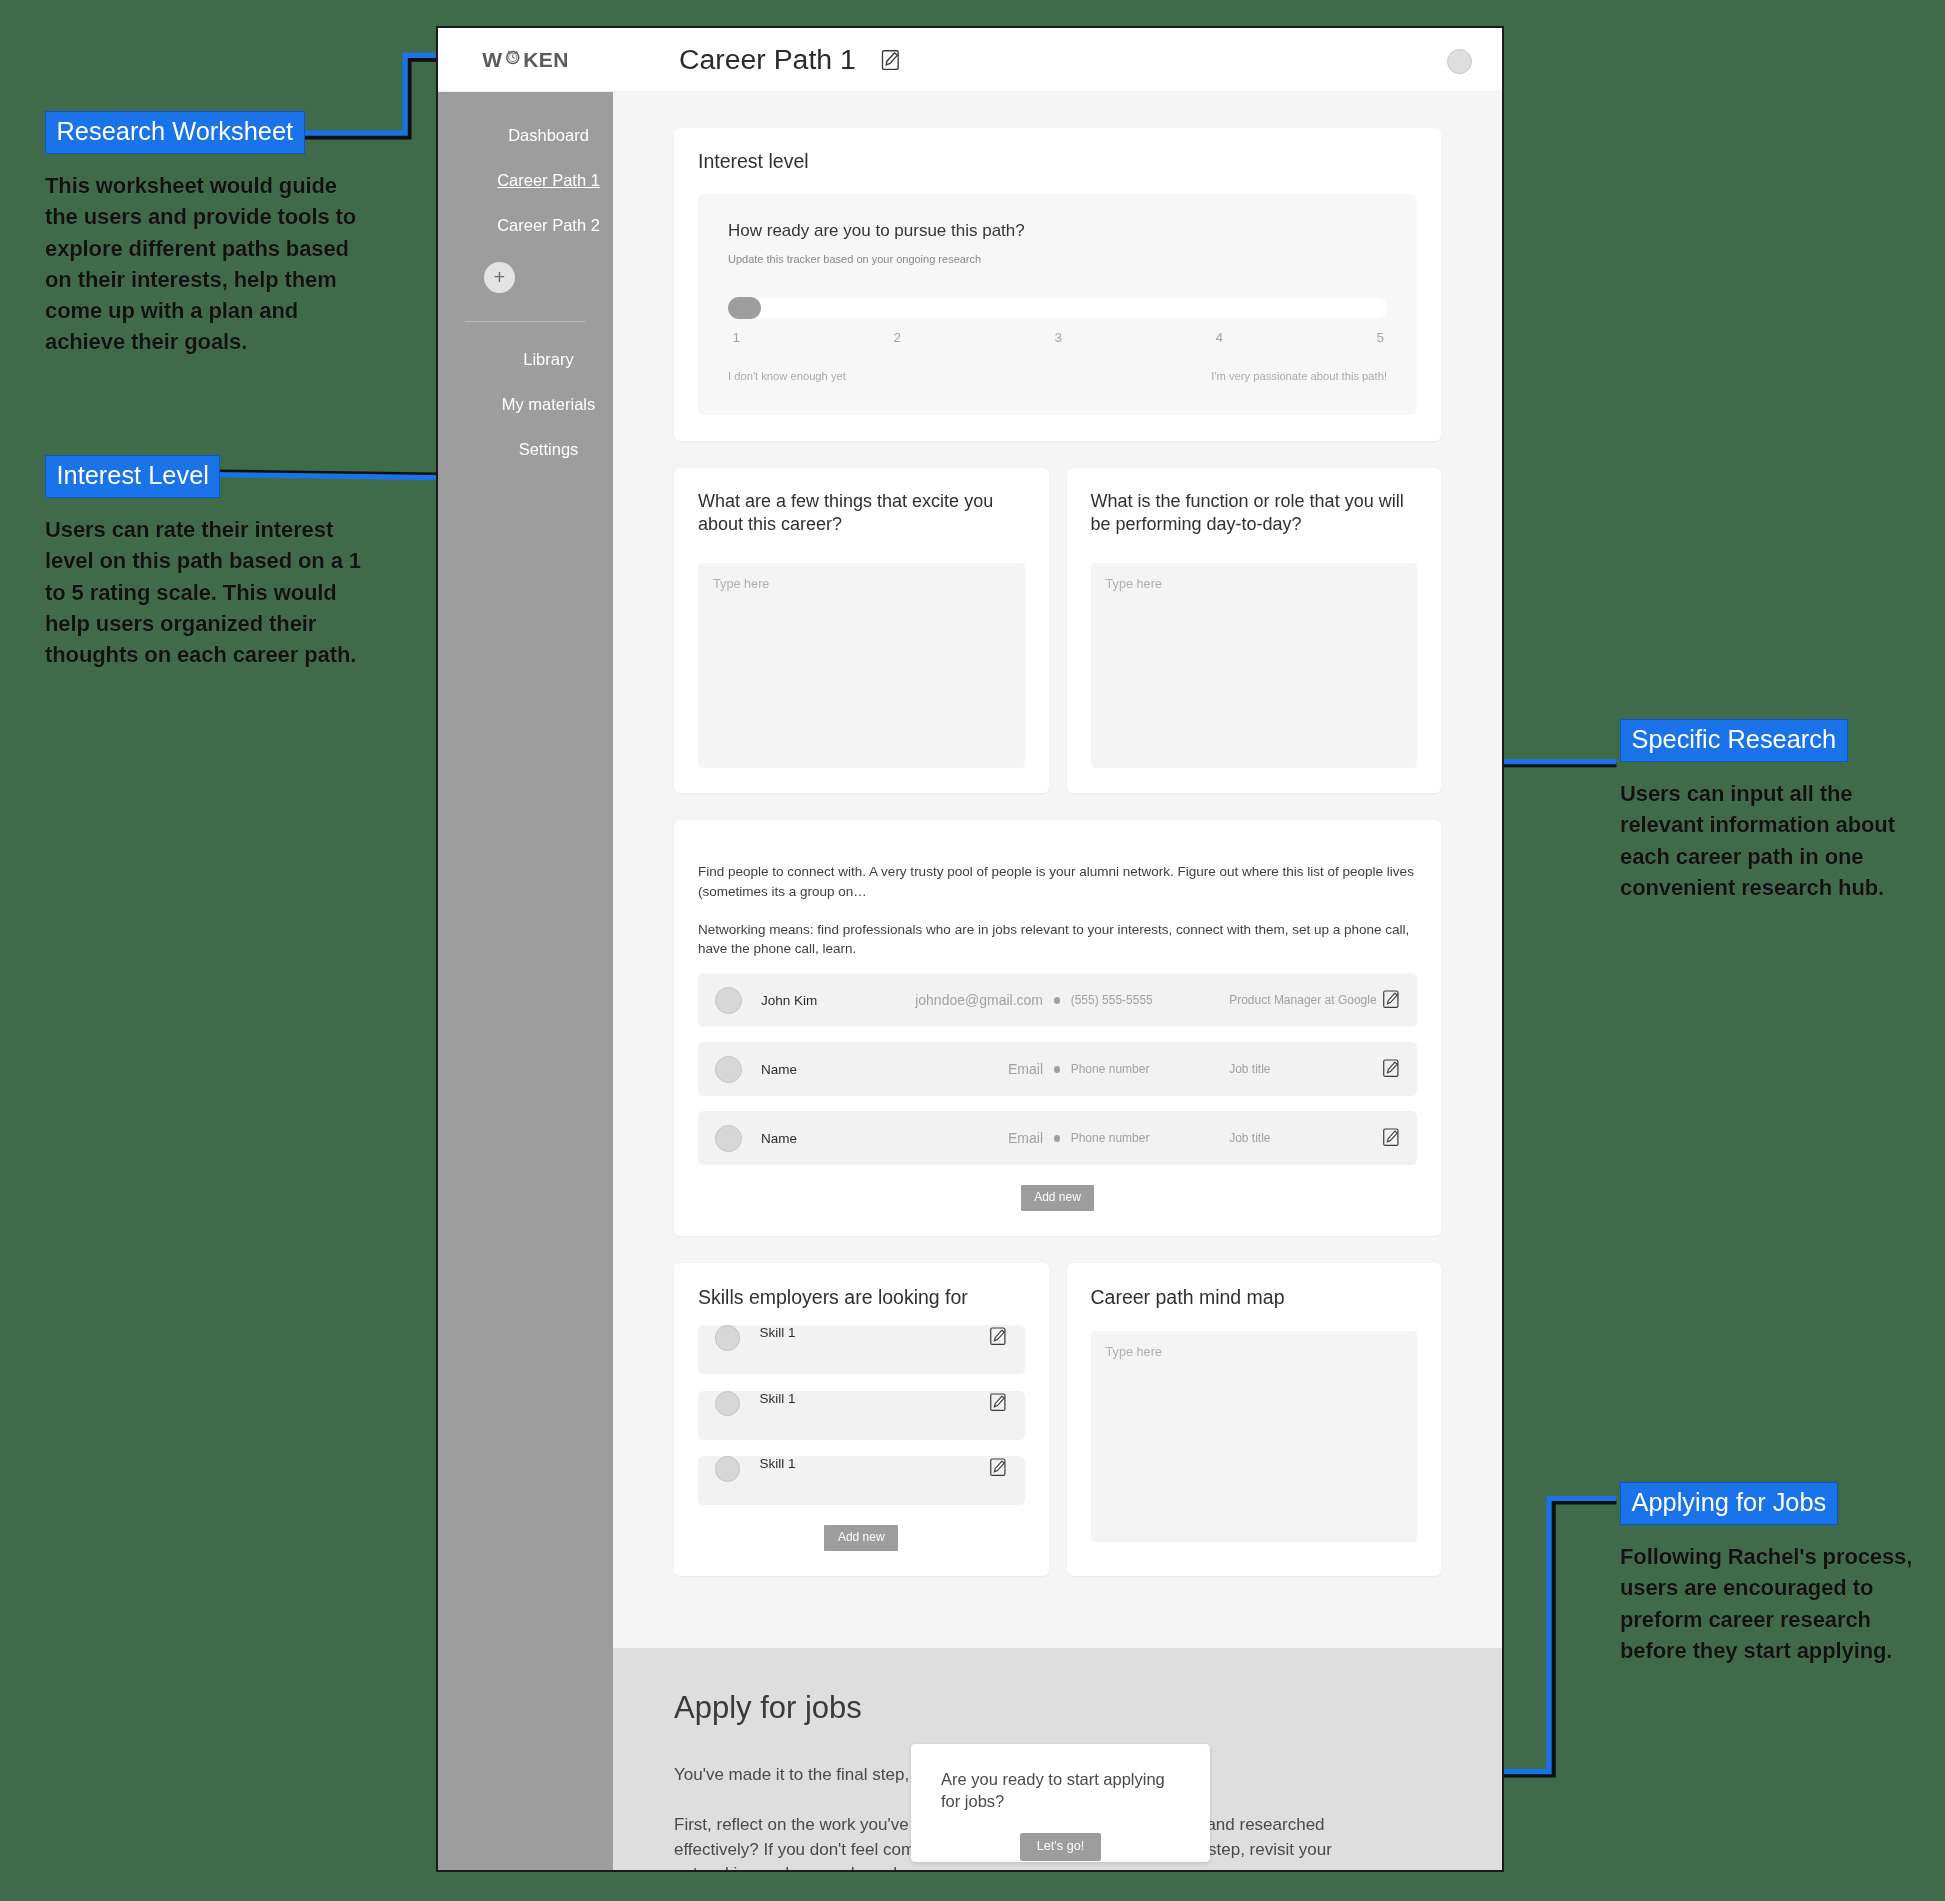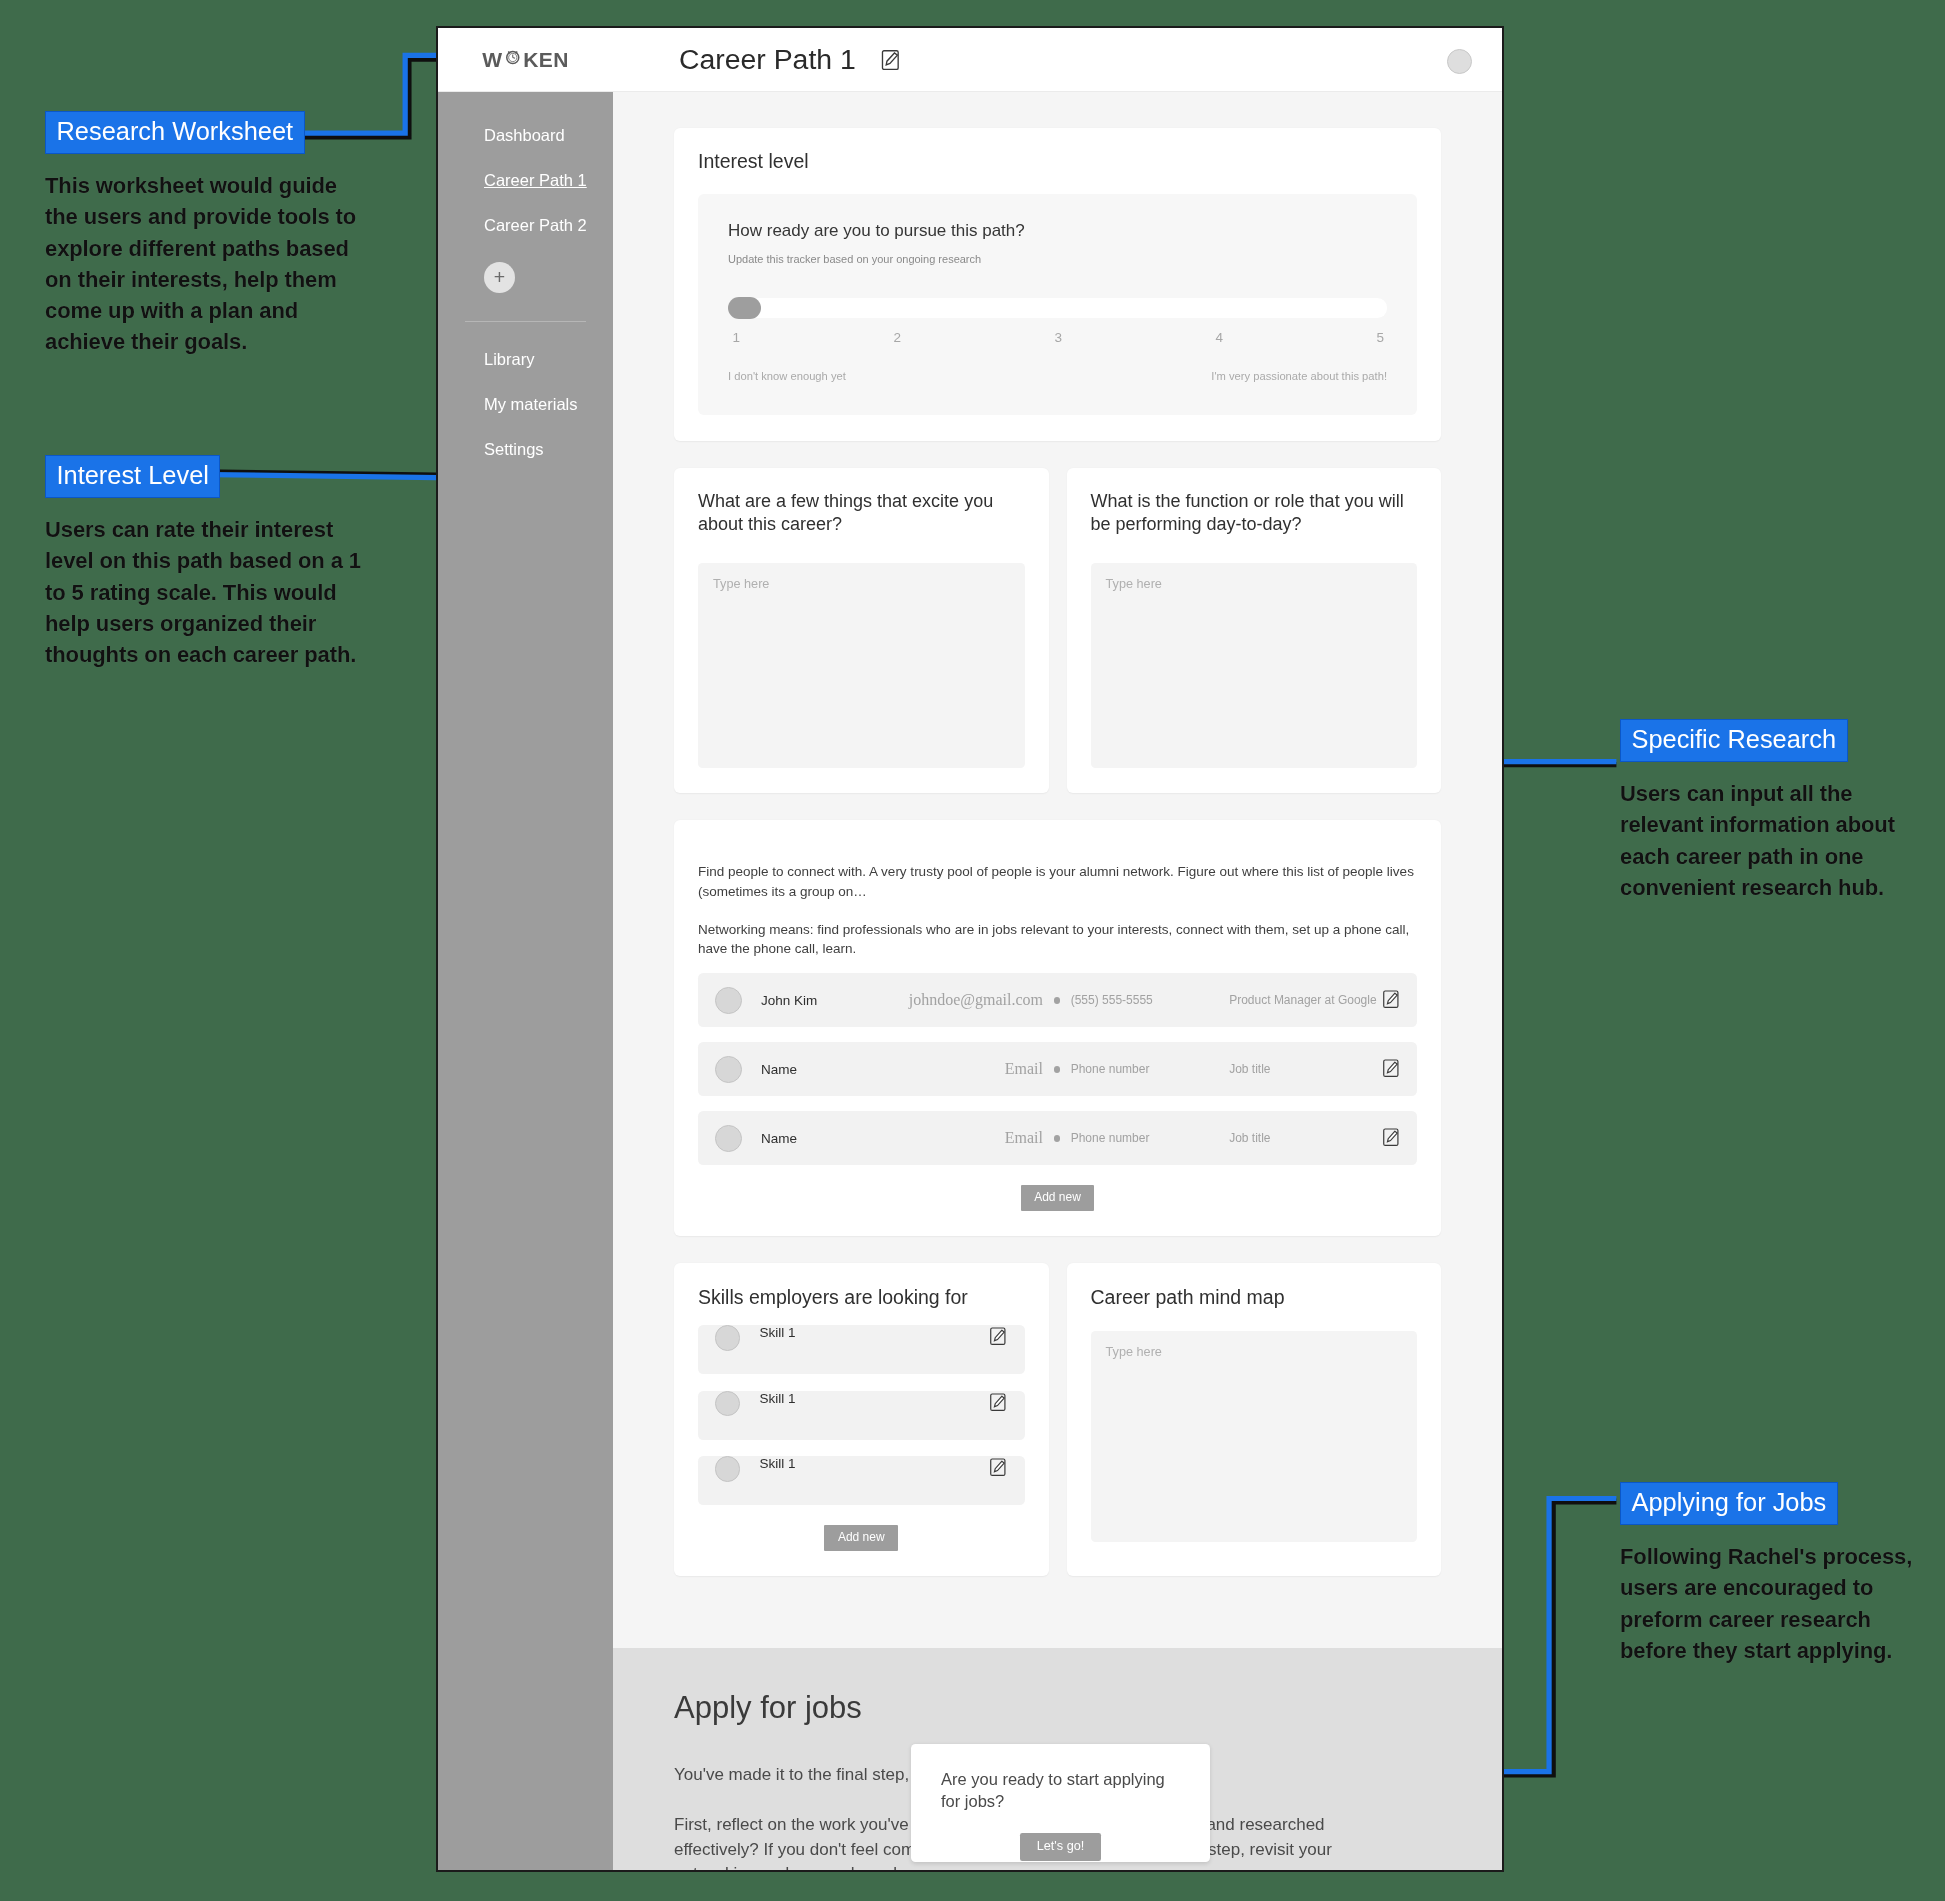--- a/index.html
+++ b/index.html
@@ -80,20 +80,21 @@
 
   
   #app-body { display:flex; height:1779px; }
 
   
   #sidebar {
     width:175px;
     background:#9d9d9d;
     padding-top:34px;
     flex-shrink:0;
+    text-align:center;
   }
   .nav-item {
     color:#ffffff;
     font-size:16.5px;
     padding:0 0 0 46px;
     margin-bottom:25.4px;
     line-height:1.2;
     white-space:nowrap;
   }
   .nav-item.active { text-decoration:underline; color:#ffffff; }
@@ -172,21 +173,21 @@
   .person-row {
     display:flex; align-items:center;
     background:#f2f2f2;
     border-radius:5.2px;
     height:54px;
     padding:0 15px 0 16.5px;
     margin-top:15px;
   }
   .person-avatar { width:27px; height:27px; border-radius:50%; background:#d7d7d7; border:0.7px solid #c4c4c4; flex-shrink:0; }
   .person-name { font-size:13.5px; color:#2f2f2f; margin-left:19.5px; width:147px; }
-  .person-email { font-size:16px; color:#a2a2a2; width:135px; text-align:right;font-family:Liberation Serif, serif; }
+  .person-email { font-size:14px; color:#a2a2a2; width:135px; text-align:right; }
   .person-dot { width:6.7px; height:6.7px; border-radius:50%; background:#a2a2a2; margin:0 10.5px; flex-shrink:0; }
   .person-phone { font-size:12px; color:#a2a2a2; width:139px; }
   .person-job { font-size:12px; color:#a2a2a2; flex:1; margin-left:19.5px; }
   .row-edit { flex-shrink:0; }
   .add-new-btn {
     display:block;
     margin:19.5px auto 0 auto;
     background:#9d9d9d;
     color:#ffffff;
     font-size:12px;

